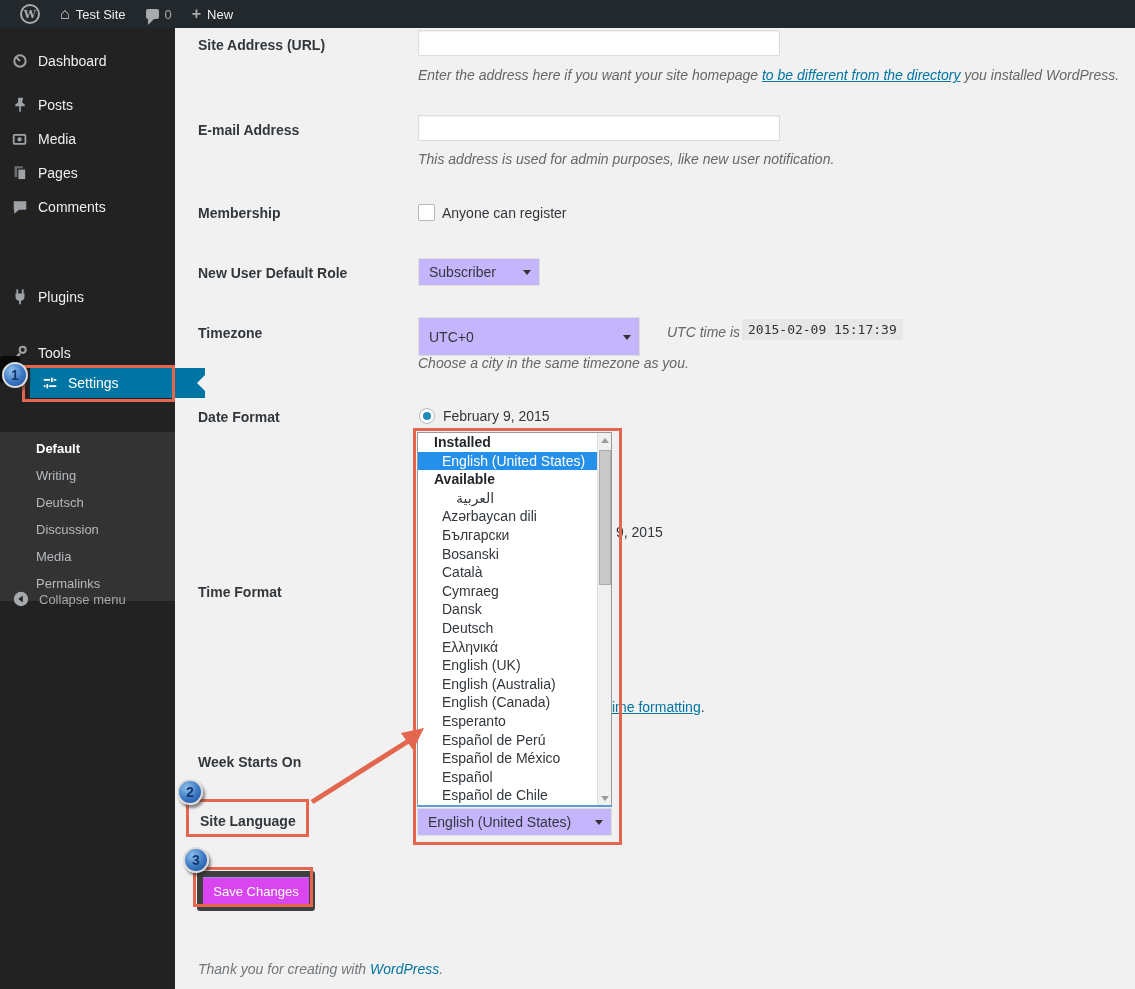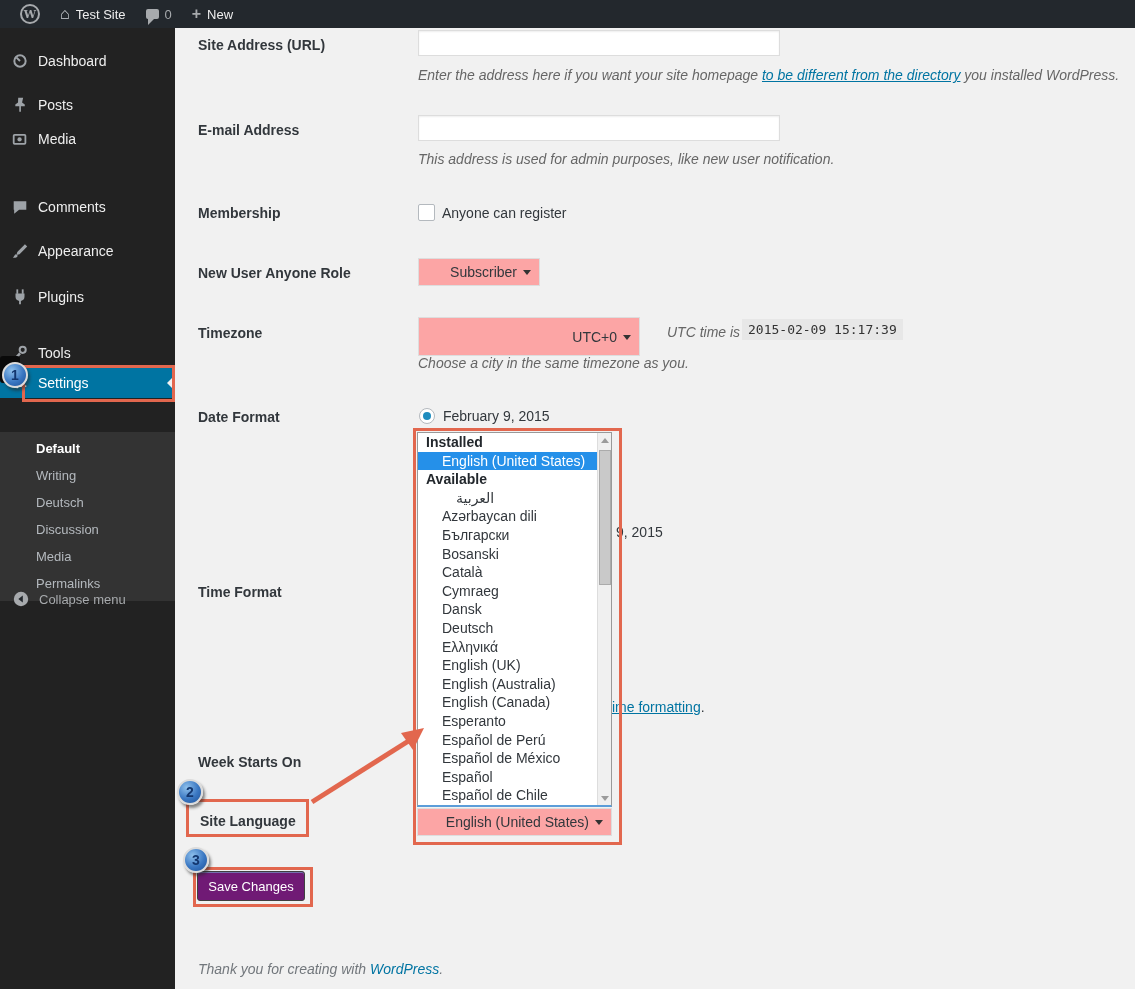--- a/index.html
+++ b/index.html
@@ -19,60 +19,60 @@
   .home-glyph{color:#cfd3d6;font-size:16px;line-height:1;}
   .bubble{width:13px;height:10px;background:#a7aaad;border-radius:2px;position:relative;display:inline-block;}
   .bubble::after{content:"";position:absolute;left:2px;top:10px;border:3px solid transparent;border-top-color:#a7aaad;border-left-color:#a7aaad;}
   .ab-count{color:#a7aaad;}
   .plus-glyph{color:#a7aaad;font-size:16px;font-weight:bold;line-height:1;}
   
   #sidebar{position:absolute;top:28px;left:0;width:175px;height:961px;background:#222;z-index:5;}
   .menu-item{position:absolute;left:0;width:175px;height:30px;display:flex;align-items:center;
     color:#eee;font-size:14px;cursor:pointer;}
   .menu-item .micon{margin-left:11px;margin-right:9px;width:18px;height:18px;flex:0 0 18px;}
-  .menu-item.active{background:#0074a2;color:#fff;}
+  .menu-item.active{background:#0074a2;color:#fff;margin-left:30px;}
   .menu-arrow{position:absolute;right:0;top:7px;width:0;height:0;
     border-top:8px solid transparent;border-bottom:8px solid transparent;border-right:8px solid #f1f1f1;}
   #submenu{position:absolute;top:404px;left:0;width:175px;height:169px;background:#333;}
   .sub-item{position:absolute;left:36px;font-size:13px;color:#b4b9be;cursor:pointer;white-space:nowrap;}
   .sub-item.current{color:#fff;font-weight:bold;}
   .collapse-row{position:absolute;left:0;width:175px;height:26px;display:flex;align-items:center;
     color:#a7aaad;font-size:13px;cursor:pointer;}
   .collapse-row .micon{margin-left:12px;margin-right:9px;width:18px;height:18px;}
   
   .flabel{position:absolute;font-size:14px;font-weight:600;color:#32373c;white-space:nowrap;text-align:right;}
   .fdesc{position:absolute;font-size:14px;font-style:italic;color:#666;white-space:nowrap;}
   .flink{color:#0074a2;text-decoration:underline;cursor:pointer;}
   .tinput{position:absolute;width:348px;height:24px;background:#fff;border:1px solid #ddd;
     box-shadow:inset 0 1px 2px rgba(0,0,0,.07);font-size:14px;padding:0 6px;color:#32373c;}
-  .wpselect{position:absolute;background:#fca5a5;border:1px solid #ddd;display:flex;align-items:center;
-    padding:0 22px 0 10px;font-size:14px;color:#32373c;cursor:pointer;box-sizing:border-box;justify-content:flex-end;}
+  .wpselect{position:absolute;background:#c4b5fd;border:1px solid #ddd;display:flex;align-items:center;
+    padding:0 22px 0 10px;font-size:14px;color:#32373c;cursor:pointer;box-sizing:border-box;}
   .caret{position:absolute;right:8px;top:50%;margin-top:-2px;width:0;height:0;
     border-left:4px solid transparent;border-right:4px solid transparent;border-top:5px solid #333;}
   .code{position:absolute;font-family:"DejaVu Sans Mono",monospace;font-size:13px;
     background:#e7e7e7;padding:3px 6px;color:#333;white-space:nowrap;}
   .radio{position:absolute;width:14px;height:14px;border:1px solid #b4b9be;border-radius:50%;background:#fff;cursor:pointer;}
   .radio.sel::after{content:"";position:absolute;left:3px;top:3px;width:8px;height:8px;border-radius:50%;background:#1e8cbe;}
   .checkbox{position:absolute;width:15px;height:15px;border:1px solid #b4b9be;border-radius:2px;background:#fff;cursor:pointer;}
   .ftext{position:absolute;font-size:14px;color:#32373c;white-space:nowrap;}
   
   #lang-box{position:absolute;left:417px;top:432px;width:193px;height:372px;background:#fff;
     border:1px solid #999;border-bottom:2px solid #5b9dd9;overflow:hidden;z-index:30;box-sizing:content-box;}
   .lang-row{height:18.6px;line-height:18.6px;font-size:14px;color:#32373c;white-space:nowrap;cursor:pointer;}
-  .lang-group{font-weight:bold;color:#23282d;padding-left:8px;cursor:default;}
+  .lang-group{font-weight:bold;color:#23282d;padding-left:16px;cursor:default;}
   .lang-option{padding-left:24px;}
   .lang-rtl{padding-left:38px;}
   .lang-selected{background:#2590e9;color:#fff;}
   #lang-scrollbar{position:absolute;right:0;top:0;bottom:0;width:13px;background:#f0f0f0;border-left:1px solid #ddd;z-index:31;}
   .sb-btn{position:absolute;left:0;width:13px;height:14px;display:flex;align-items:center;justify-content:center;cursor:pointer;}
   .sb-tri-up{width:0;height:0;border-left:4px solid transparent;border-right:4px solid transparent;border-bottom:5px solid #9b9b9b;}
   .sb-tri-down{width:0;height:0;border-left:4px solid transparent;border-right:4px solid transparent;border-top:5px solid #9b9b9b;}
   .sb-thumb{position:absolute;left:1px;top:17px;width:10px;height:133px;background:#c9c9c9;border:1px solid #ababab;cursor:pointer;}
   
-  .btn-primary{position:absolute;background:#701a75;border:1px solid #404040;border-radius:3px;
+  .btn-primary{position:absolute;background:#d946ef;border:6px solid #404040;border-radius:3px;
     color:#fff;font-size:13px;display:flex;align-items:center;justify-content:center;cursor:pointer;
     box-shadow:inset 0 1px 0 rgba(120,200,230,.5);}
   
   .annot{position:absolute;border:3px solid #e2674e;pointer-events:none;z-index:40;}
   .badge{position:absolute;width:22px;height:22px;border-radius:50%;
     background:radial-gradient(circle at 35% 30%,#8ec0ec,#3a77c2 55%,#1c4f97);
     border:2px solid #dcdcdc;box-shadow:2px 3px 3px rgba(40,40,40,.55);
     color:#13366e;font-size:14px;font-weight:bold;display:flex;align-items:center;justify-content:center;z-index:45;}
   #badge1-shadow{position:absolute;left:0;top:356px;width:20px;height:27px;background:#0a0a0a;border-radius:3px;z-index:44;}
   #annot-arrow{position:absolute;left:300px;top:714px;width:140px;height:95px;z-index:41;pointer-events:none;}
@@ -116,32 +116,32 @@
     </svg>
     <span>Posts</span>
   </div>
   <div class="menu-item" style="top:96px">
     <svg class="micon" viewBox="0 0 20 20">
       <rect x="3" y="5.5" width="13" height="10" rx="1" fill="none" stroke="#9ea3a8" stroke-width="2"></rect>
       <circle cx="9.5" cy="10.5" r="2.4" fill="#9ea3a8"></circle>
     </svg>
     <span>Media</span>
   </div>
+  <div class="menu-item" style="top:130px">
+    <svg class="micon" viewBox="0 0 20 20">
+      <rect x="4" y="2.5" width="9" height="12" fill="#6b7075"></rect>
+      <rect x="7.5" y="5.5" width="9" height="12" fill="#9ea3a8" stroke="#222" stroke-width="1.4"></rect>
+    </svg>
+    <span>Pages</span>
+  </div>
   <div class="menu-item" style="top:164px">
     <svg class="micon" viewBox="0 0 20 20">
       <path d="M3 3.5h14v9.5H9l-5.5 4.5V13H3z" fill="#9ea3a8"></path>
     </svg>
     <span>Comments</span>
-  </div>
-  <div class="menu-item" style="top:208px">
-    <svg class="micon" viewBox="0 0 20 20">
-      <path d="M15.5 2.5l2.5 2.5-8.5 8.5-3.5 1 1-3.5z" fill="#9ea3a8"></path>
-      <path d="M5.5 13.5c-2 .8-2.2 3-3.5 4 2.2.4 4.6 0 5.6-2.2z" fill="#9ea3a8"></path>
-    </svg>
-    <span>Appearance</span>
   </div>
   <div class="menu-item" style="top:254px">
     <svg class="micon" viewBox="0 0 20 20">
       <rect x="6" y="1.5" width="2" height="5" fill="#9ea3a8"></rect>
       <rect x="12" y="1.5" width="2" height="5" fill="#9ea3a8"></rect>
       <path d="M5 6h10v3.5a5 5 0 0 1-4 4.9V18H9v-3.6A5 5 0 0 1 5 9.5z" fill="#9ea3a8"></path>
     </svg>
     <span>Plugins</span>
   </div>
   <div class="menu-item" style="top:310px">
@@ -187,21 +187,21 @@
 </div>
 
 <div class="flabel" style="left:198px;top:122px">E-mail Address</div>
 <input class="tinput" style="left: 418px; top: 115px;" value="">
 <div class="fdesc" style="left:418px;top:151px">This address is used for admin purposes, like new user notification.</div>
 
 <div class="flabel" style="left:198px;top:205px">Membership</div>
 <div class="checkbox" style="left:418px;top:204px"></div>
 <div class="ftext" style="left:442px;top:205px">Anyone can register</div>
 
-<div class="flabel" style="left:198px;top:265px">New User Anyone Role</div>
+<div class="flabel" style="left:198px;top:265px">New User Default Role</div>
 <div class="wpselect" style="left:418px;top:258px;width:122px;height:28px">
   <span>Subscriber</span>
   <span class="caret"></span>
 </div>
 
 <div class="flabel" style="left:198px;top:325px">Timezone</div>
 <div class="wpselect" style="left:418px;top:317px;width:222px;height:39px">
   <span>UTC+0</span>
   <span class="caret"></span>
 </div>

